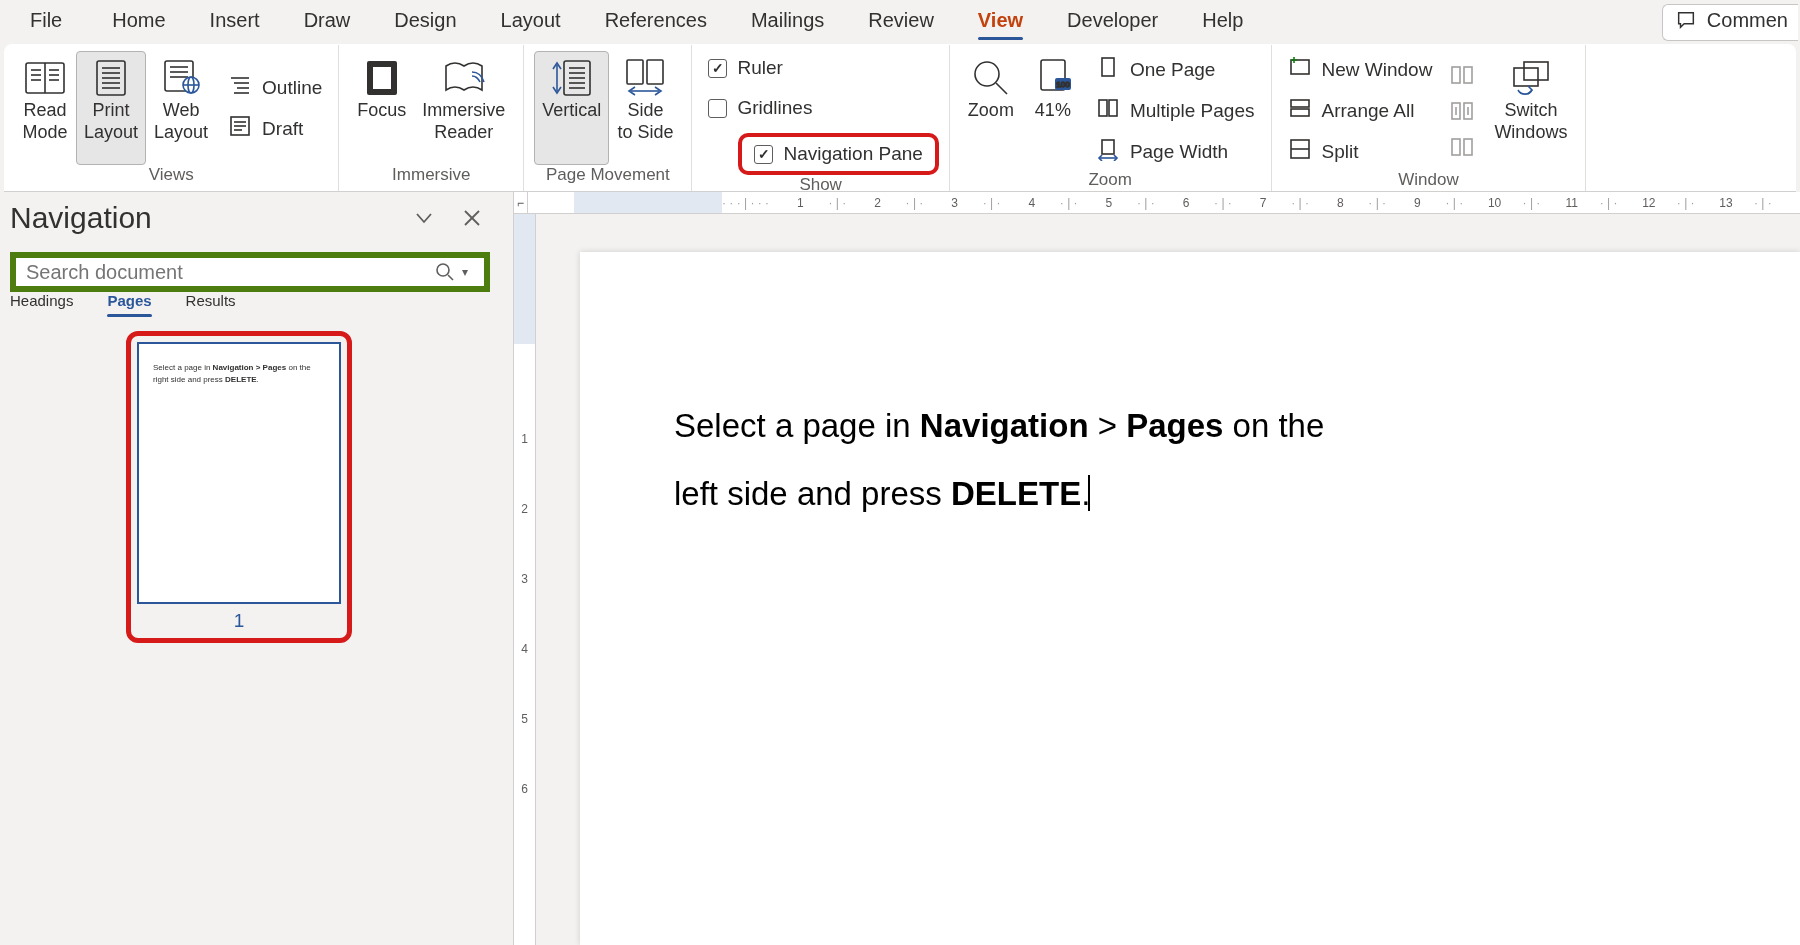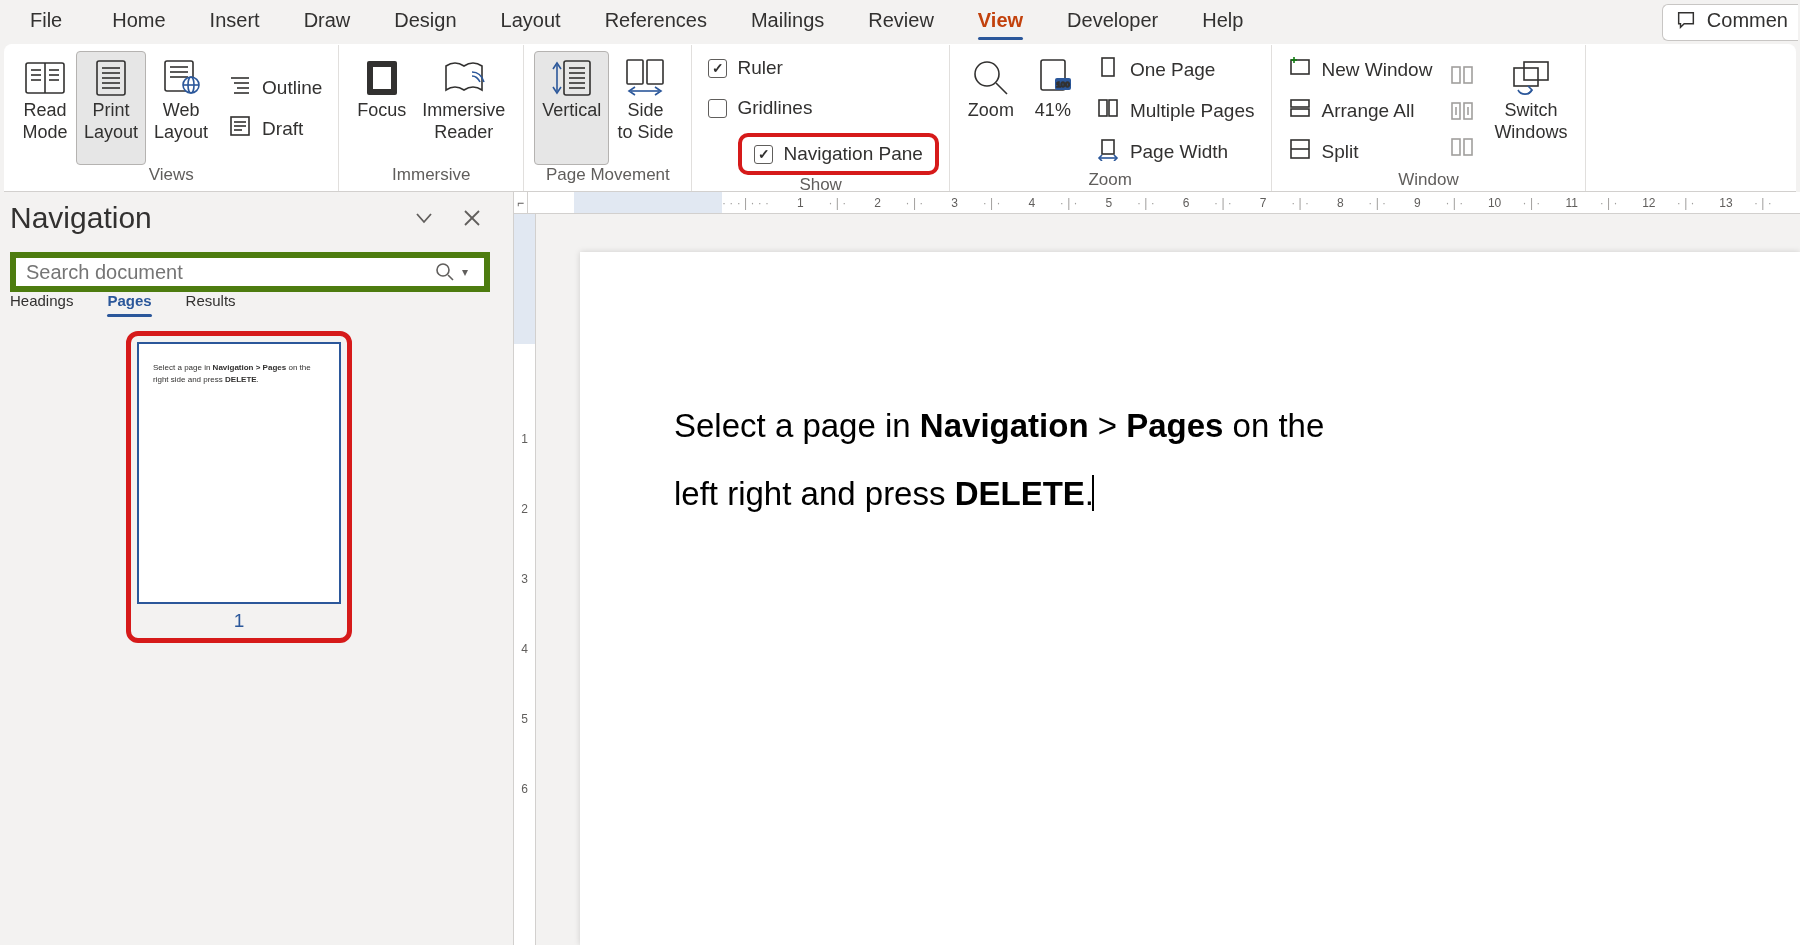--- a/index.html
+++ b/index.html
@@ -593,17 +593,17 @@
       <span class="num" style="margin-top:130px;">1</span>
       <span class="num">2</span>
       <span class="num">3</span>
       <span class="num">4</span>
       <span class="num">5</span>
       <span class="num">6</span>
     </div>
 
     <div class="page">
       <span>Select a page in </span><b>Navigation</b><span> &gt; </span><b>Pages</b><span> on the</span><br>
-      <span>left right and press </span><b>DELETE</b><span>.</span><span class="cursor-caret"></span>
+      <span>left side and press </span><b>DELETE</b><span>.</span><span class="cursor-caret"></span>
     </div>
   </div>
 
 </div>
 
 </body></html>

